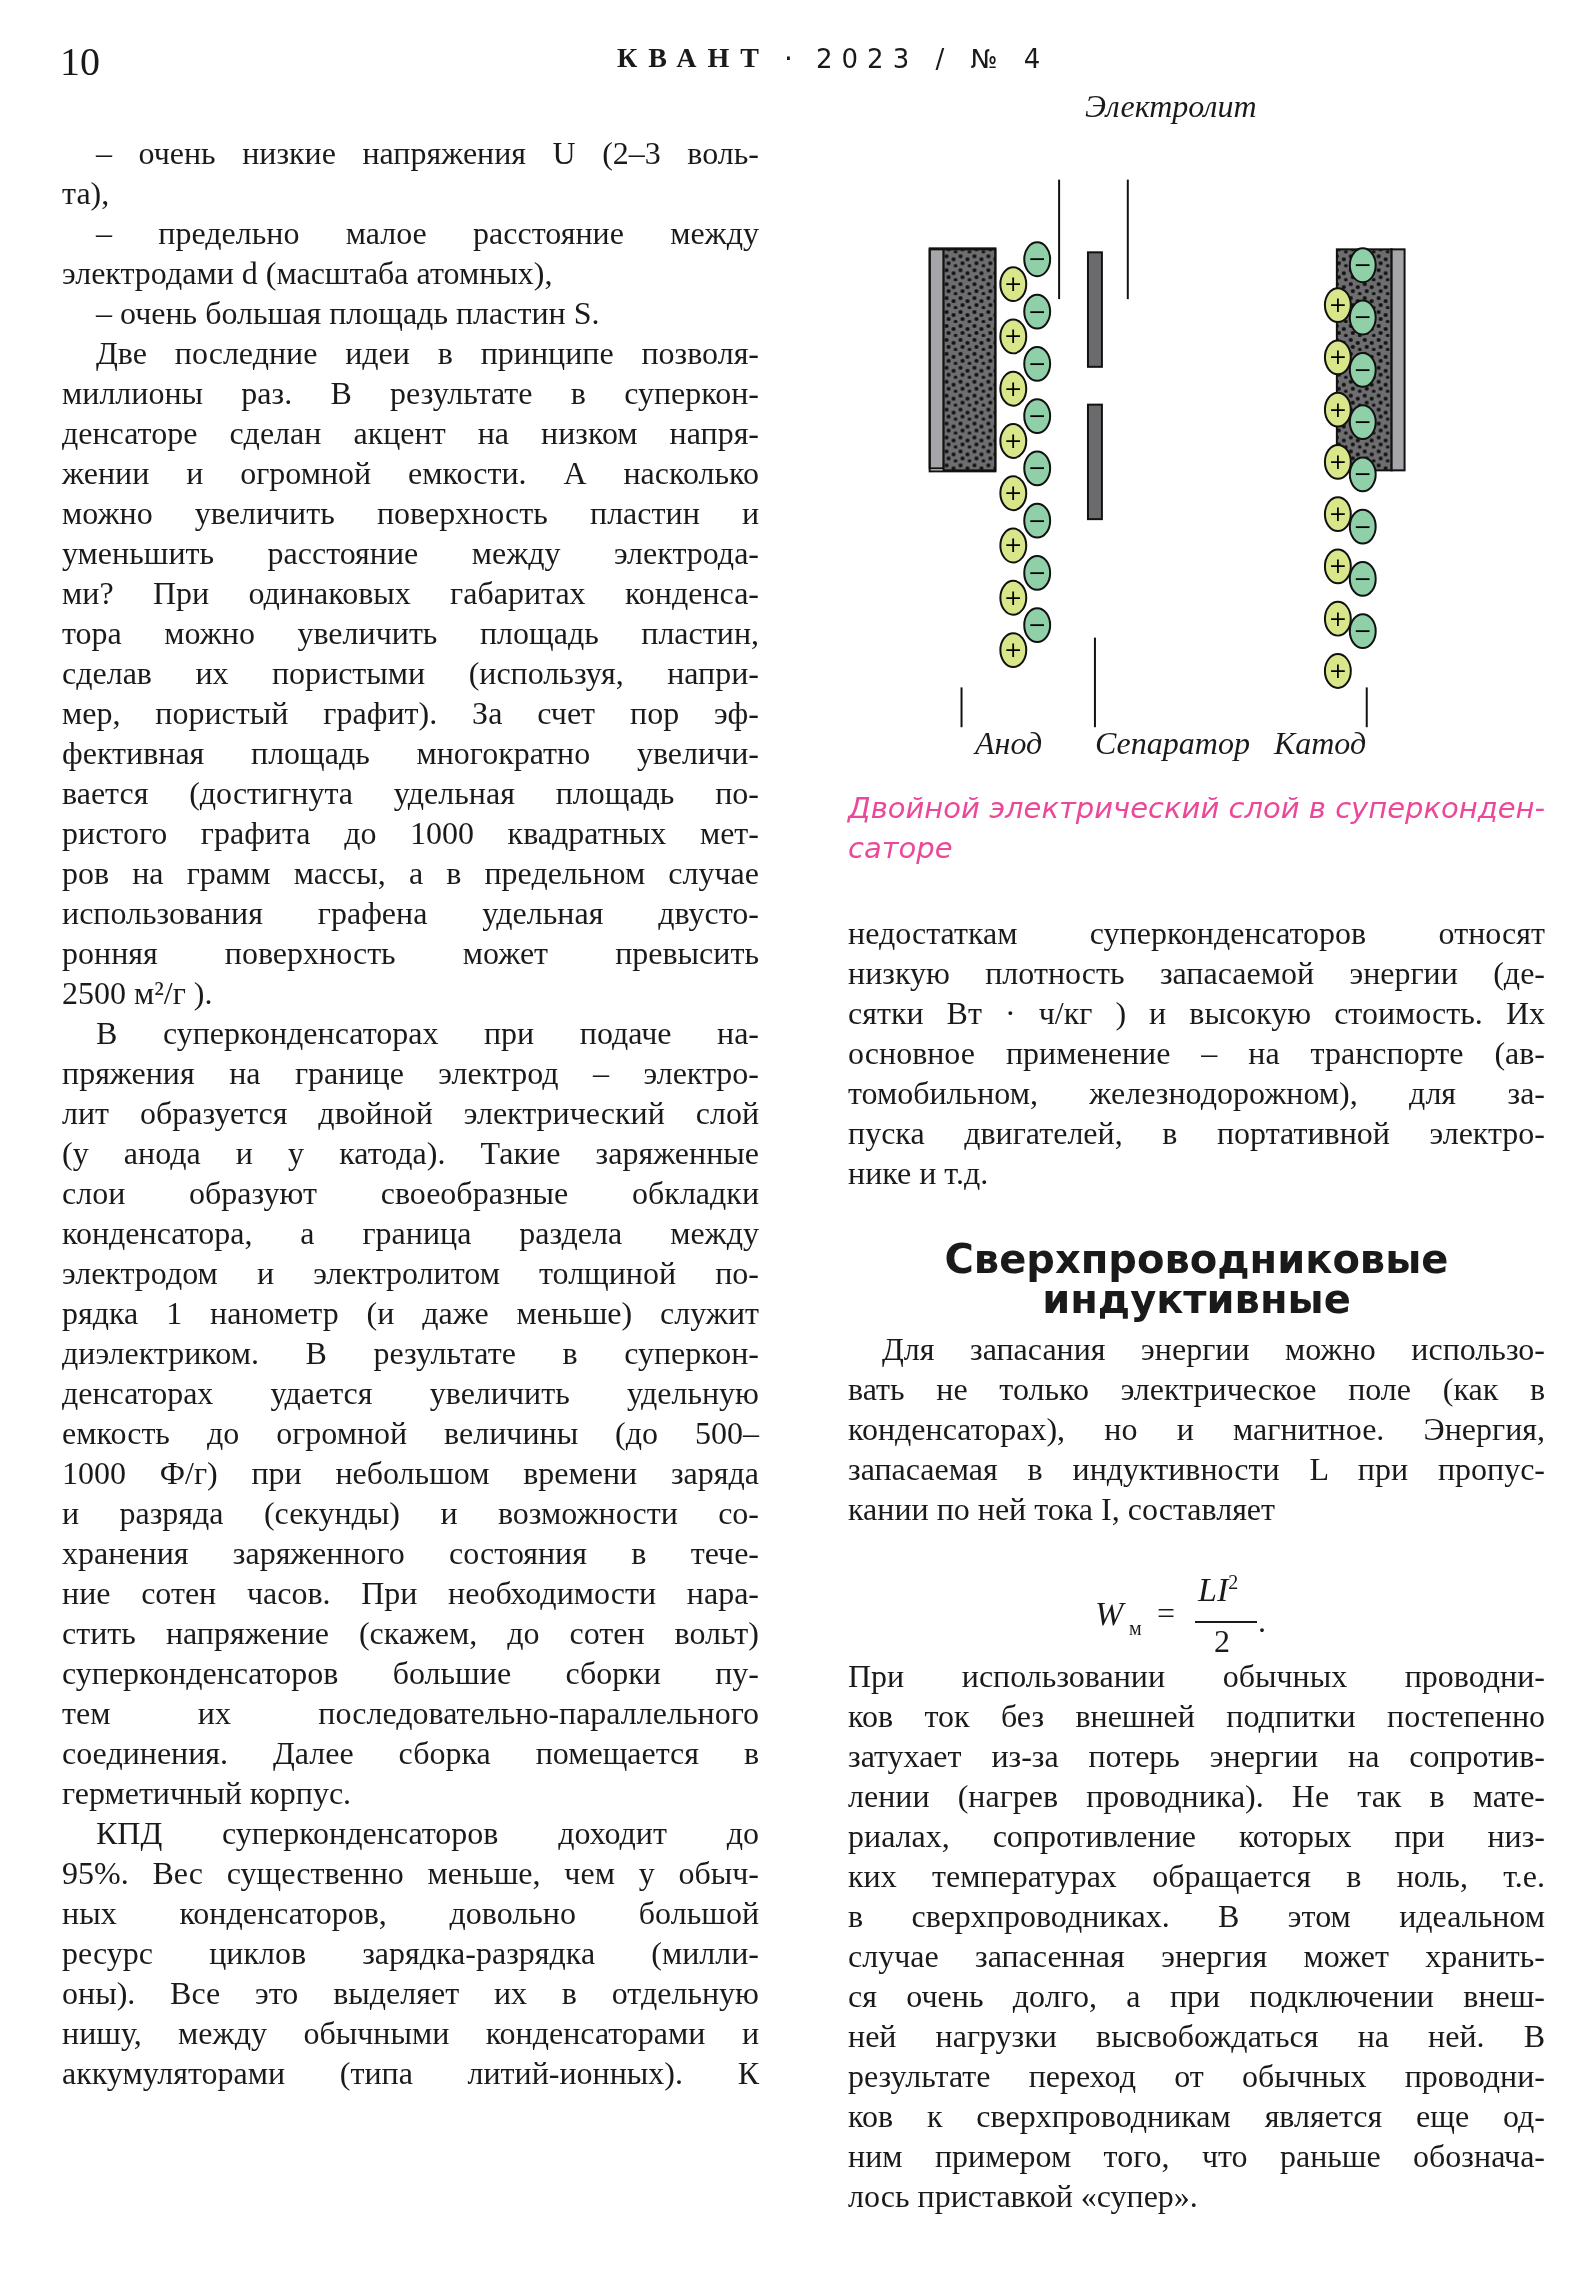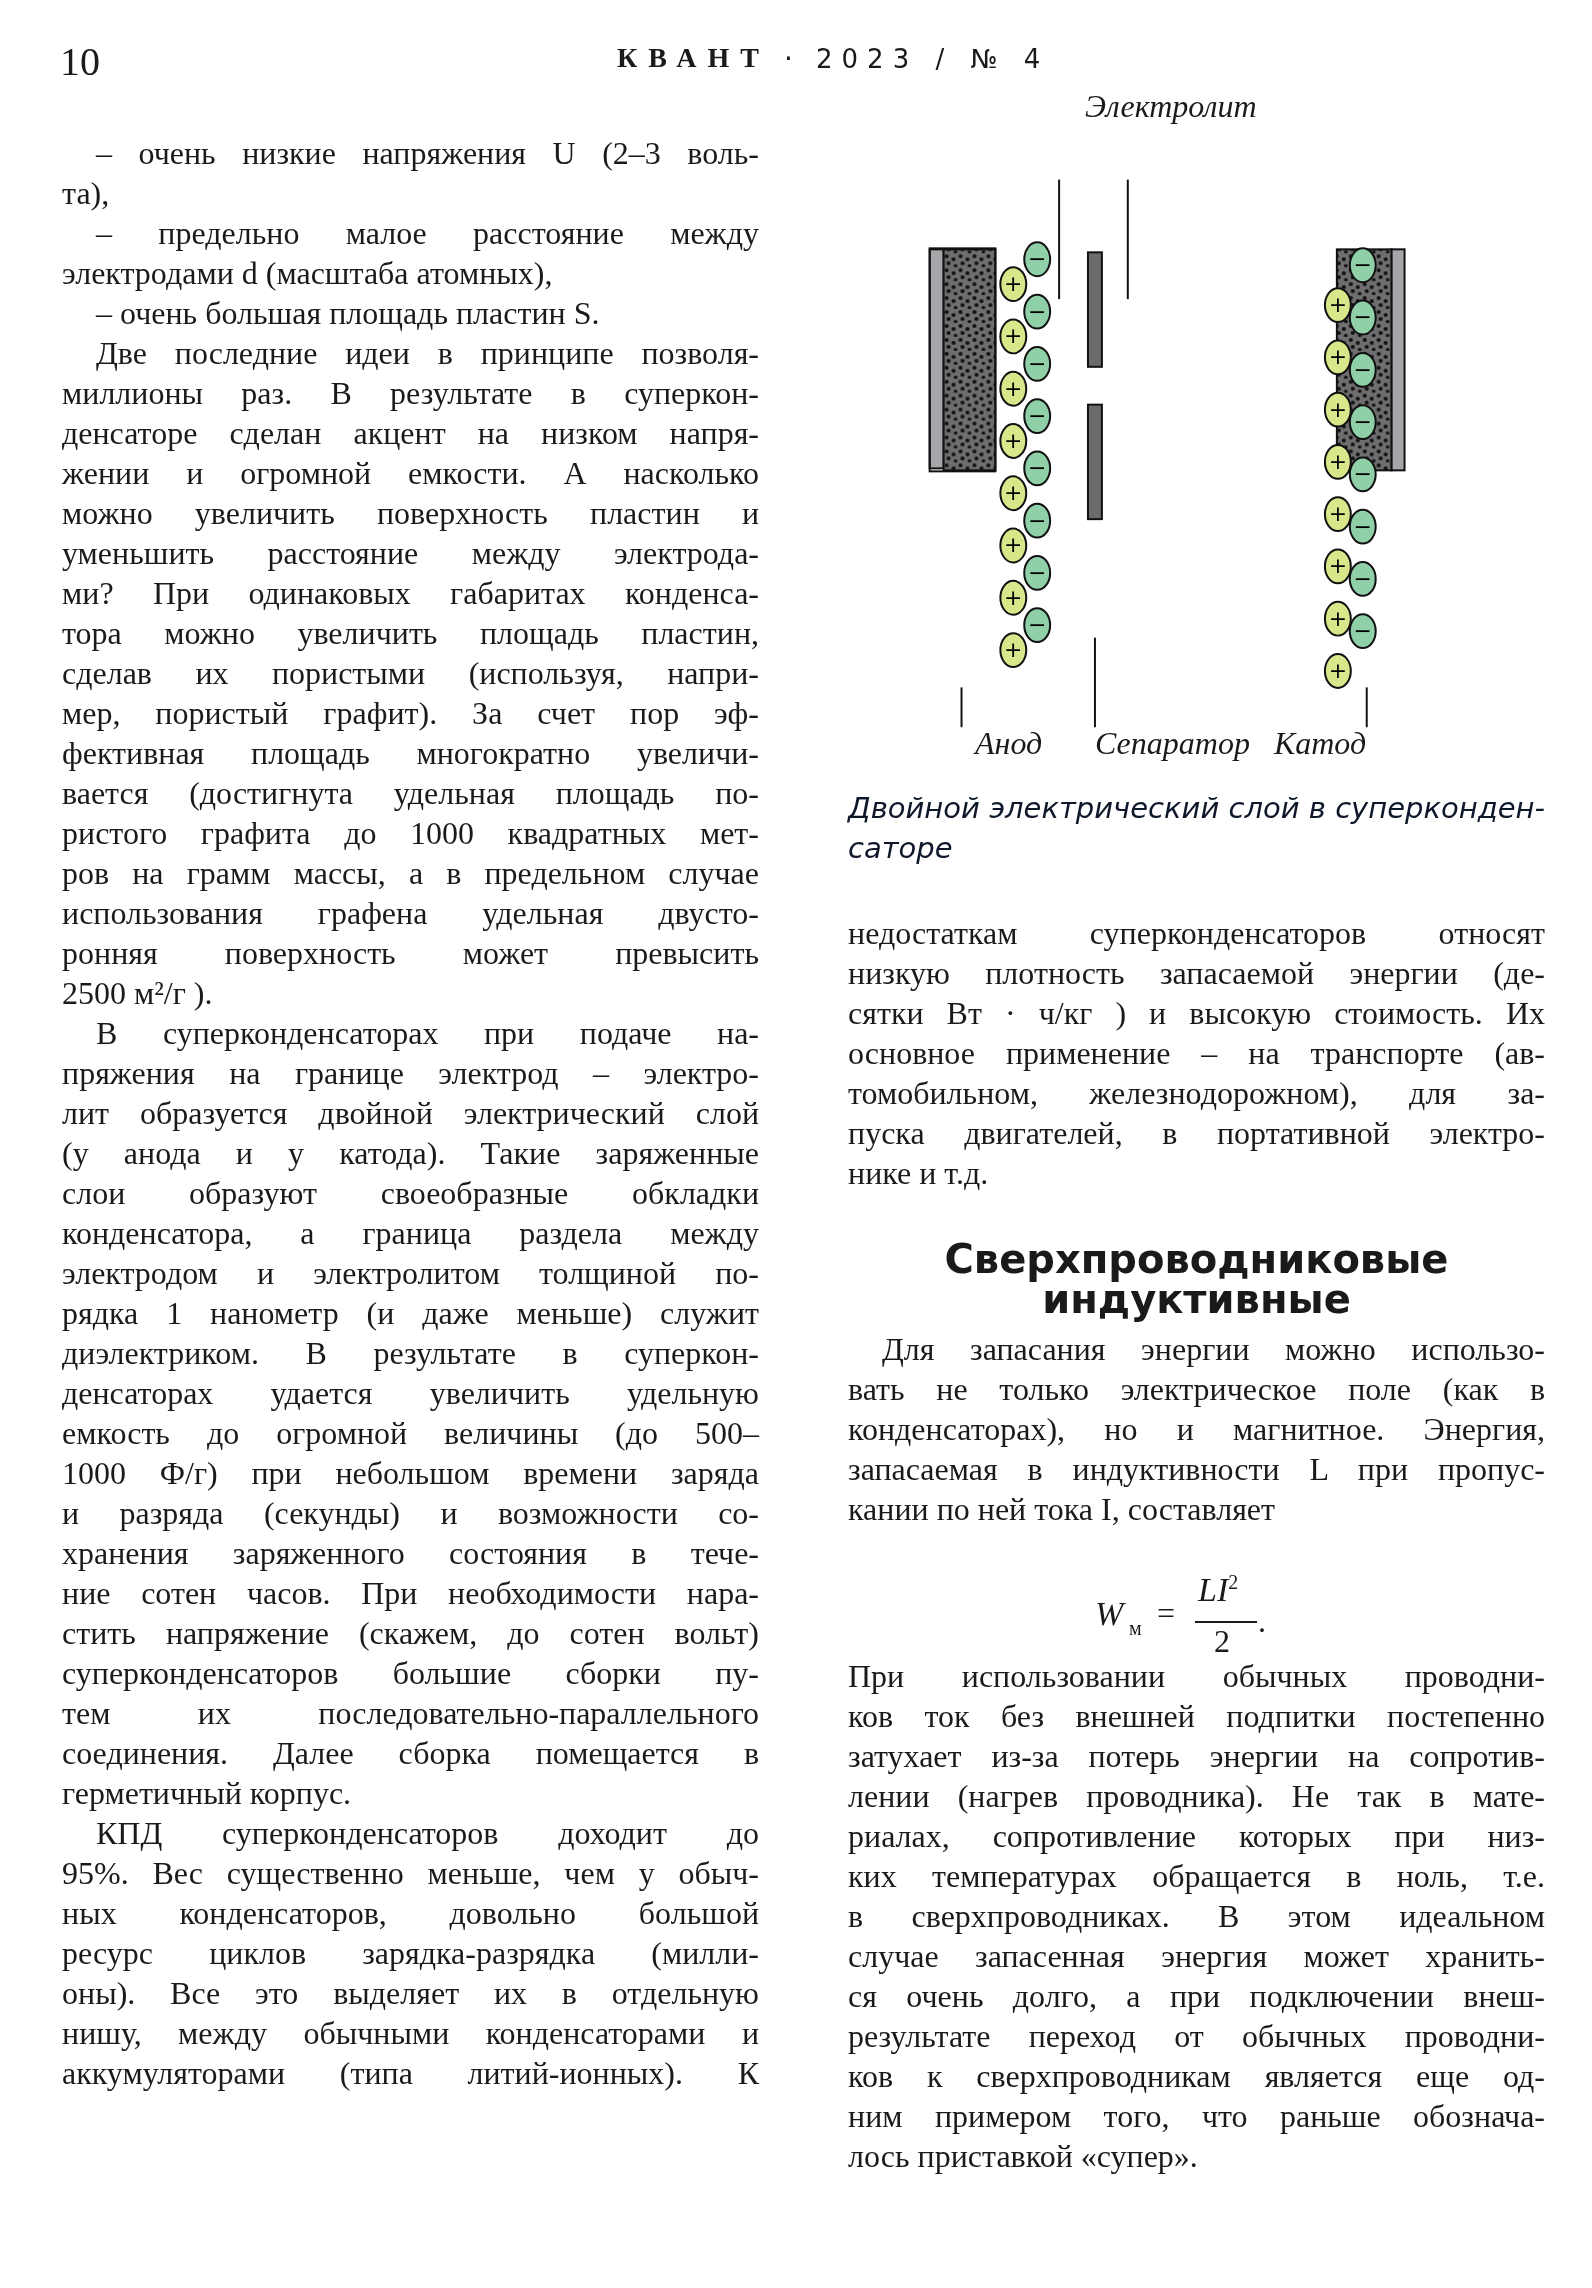--- a/index.html
+++ b/index.html
@@ -21,21 +21,21 @@
   #formula .lhs { position:absolute; left:0; top:18px; font-size:34px; }
   #formula .sub { position:absolute; left:34px; top:40px; font-size:20px; font-style:normal; }
   #formula .eq { position:absolute; left:62px; top:18px; font-size:32px; font-style:normal; }
   #formula .num { position:absolute; left:103px; top:-6px; font-size:34px; }
   #formula .num sup { font-size:20px; font-style:normal; }
   #formula .bar { position:absolute; left:100px; top:44px; width:62px; height:2px; background:#1a1a1a; }
   #formula .den { position:absolute; left:119px; top:46px; font-size:32px; font-style:normal; }
   #formula .dot { position:absolute; left:163px; top:26px; font-size:32px; font-style:normal; }
   #diagram { position:absolute; left:846px; top:100px; width:697px; height:677px; }
   .diag-label { position:absolute; font-family:"Liberation Serif", serif; font-style:italic; font-size:32px; }
-  #caption { position:absolute; left:848px; top:788px; width:697px; font-family:"DejaVu Sans", sans-serif; font-style:italic; font-size:29px; line-height:40px; color:#0f172a; }
+  #caption { position:absolute; left:848px; top:788px; width:697px; font-family:"DejaVu Sans", sans-serif; font-style:italic; font-size:29px; line-height:40px; color:#ec4899; }
   #caption span { display:block; white-space:nowrap; text-align:justify; text-align-last:justify; }
   #caption span.last { text-align-last:left; }
 </style>
 </head>
 <body>
 
 <div id="page-number">10</div>
 <div id="journal-title">КВАНТ</div>
 <div id="issue-sep">·</div>
 <div id="issue">2023 / № 4</div>
@@ -126,20 +126,21 @@
 <div id="col-right-bot" class="col">
     <span class="line" style="display: block;">При использовании обычных проводни-</span>
     <span class="line" style="display: block;">ков ток без внешней подпитки постепенно</span>
     <span class="line" style="display: block;">затухает из-за потерь энергии на сопротив-</span>
     <span class="line" style="display: block;">лении (нагрев проводника). Не так в мате-</span>
     <span class="line" style="display: block;">риалах, сопротивление которых при низ-</span>
     <span class="line" style="display: block;">ких температурах обращается в ноль, т.е.</span>
     <span class="line" style="display: block;">в сверхпроводниках. В этом идеальном</span>
     <span class="line" style="display: block;">случае запасенная энергия может хранить-</span>
     <span class="line" style="display: block;">ся очень долго, а при подключении внеш-</span>
+    <span class="line" style="display: block;">ней нагрузки высвобождаться на ней. В</span>
     <span class="line" style="display: block;">результате переход от обычных проводни-</span>
     <span class="line" style="display: block;">ков к сверхпроводникам является еще од-</span>
     <span class="line" style="display: block;">ним примером того, что раньше обознача-</span>
     <span class="line last" style="display: block;">лось приставкой «супер».</span>
   </div>
 
 <div id="diagram">
   <svg id="diag-svg" width="697" height="677" viewBox="0 0 700 680">
     <defs>
       <pattern id="pores" width="14" height="14" patternUnits="userSpaceOnUse">

